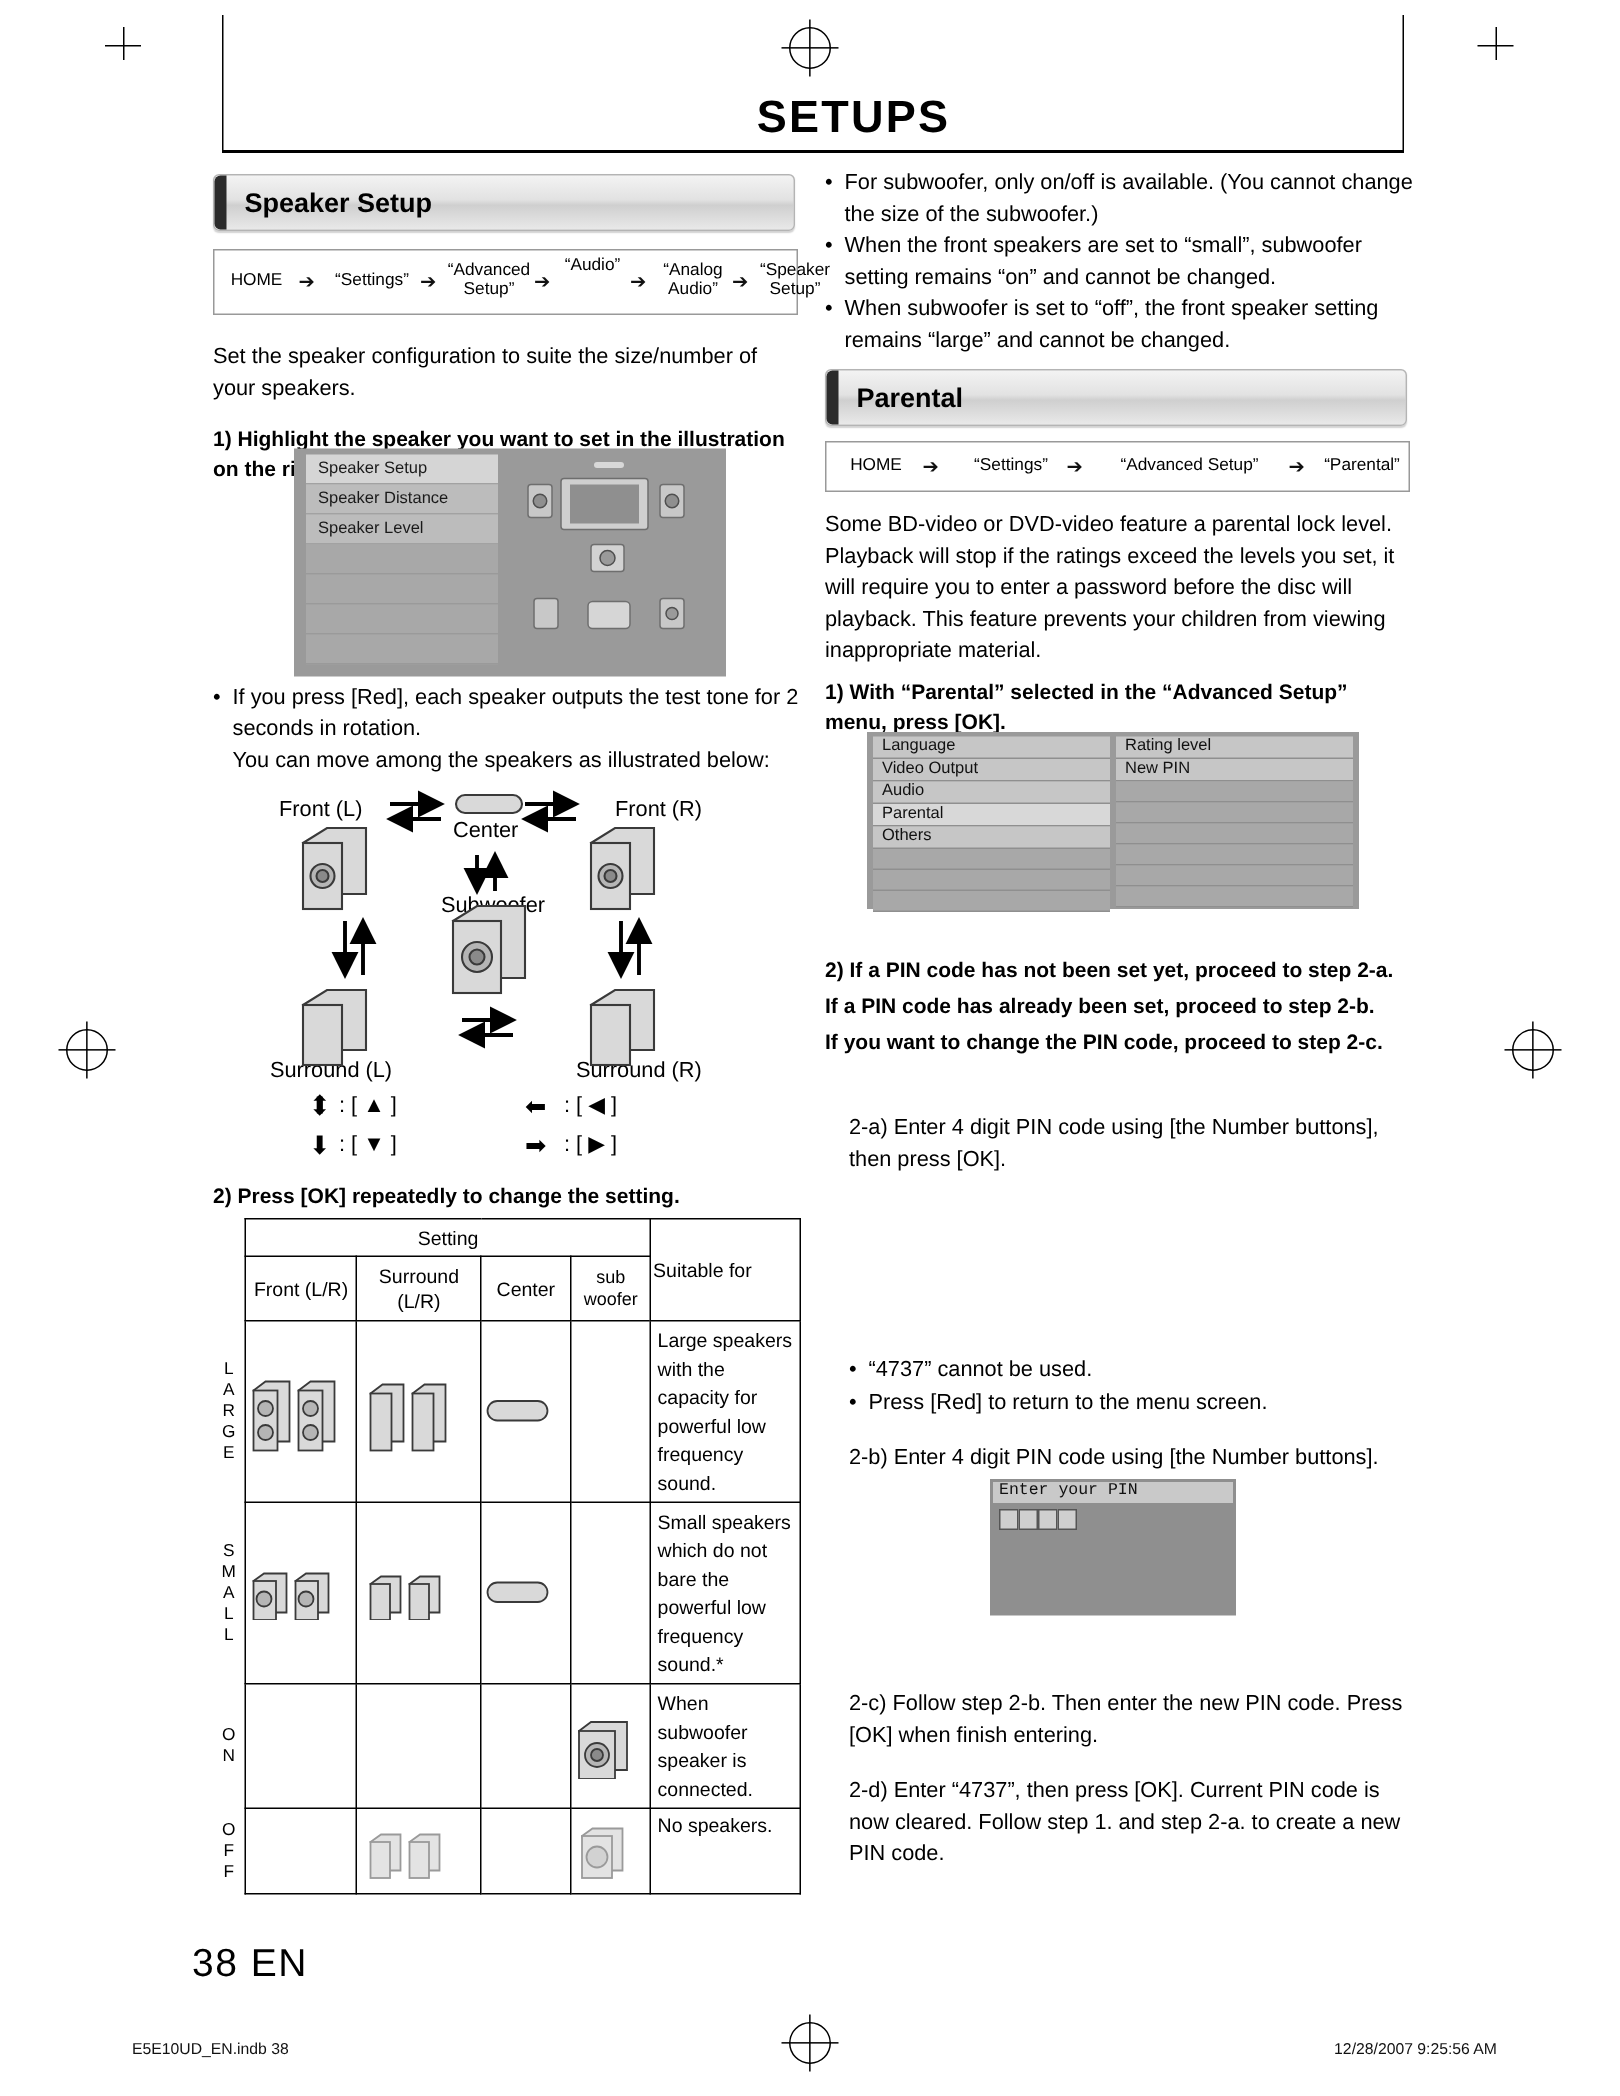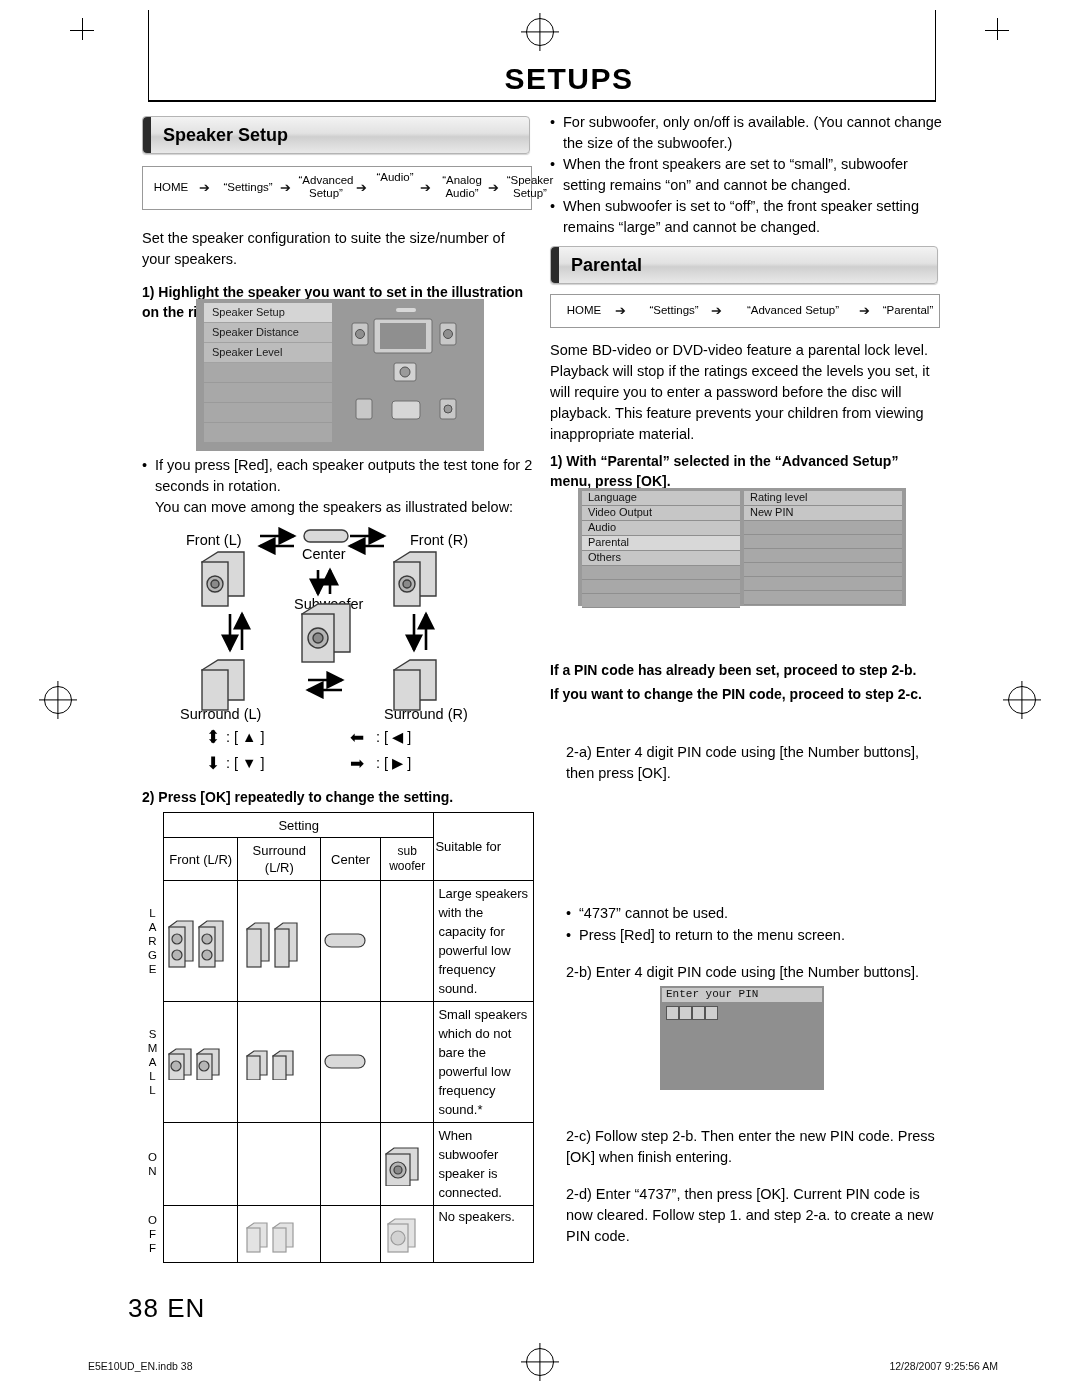--- a/index.html
+++ b/index.html
@@ -397,38 +397,39 @@
       <div style="height:14px;background:#c6c6c6;border-bottom:1px solid #8f8f8f;font-size:11px;padding-left:6px;color:#111;">New PIN</div>
       <div style="height:13px;background:#a8a8a8;border-bottom:1px solid #8f8f8f;"></div>
       <div style="height:13px;background:#a8a8a8;border-bottom:1px solid #8f8f8f;"></div>
       <div style="height:13px;background:#a8a8a8;border-bottom:1px solid #8f8f8f;"></div>
       <div style="height:13px;background:#a8a8a8;border-bottom:1px solid #8f8f8f;"></div>
       <div style="height:13px;background:#a8a8a8;border-bottom:1px solid #8f8f8f;"></div>
       <div style="height:13px;background:#a8a8a8;border-bottom:1px solid #8f8f8f;"></div>
     </div>
   </div>
 
+  <div class="step" style="left:550px;top:636px;width:392px;">2) If a PIN code has not been set yet, proceed to step 2-a.</div>
   <div class="step" style="left:550px;top:660px;width:392px;">If a PIN code has already been set, proceed to step 2-b.</div>
   <div class="step" style="left:550px;top:684px;width:392px;">If you want to change the PIN code, proceed to step 2-c.</div>
 
   <div class="body-text" style="left:566px;top:742px;width:376px;">2-a) Enter 4 digit PIN code using [the Number buttons], then press [OK].</div>
 
 
   <div class="bullet" style="left:566px;top:903px;width:376px;">
     <span class="dot">•</span>
     <span class="txt">“4737” cannot be used.</span>
   </div>
   <div class="bullet" style="left:566px;top:925px;width:376px;">
     <span class="dot">•</span>
     <span class="txt">Press [Red] to return to the menu screen.</span>
   </div>
 
   <div class="body-text" style="left:566px;top:962px;width:376px;">2-b) Enter 4 digit PIN code using [the Number buttons].</div>
 
-  <div class="osd" style="left:660px;top:986px;width:164px;height:104px;background:#8f8f8f;">
+  <div class="osd" style="left:660px;top:986px;width:164px;height:91px;background:#8f8f8f;">
     <div style="position:absolute;left:2px;top:2px;width:160px;height:14px;background:#c9c9c9;font-size:11px;color:#111;padding-left:4px;box-sizing:border-box;font-family:'Liberation Mono',monospace;">Enter your PIN</div>
     <div style="position:absolute;left:6px;top:20px;display:flex;">
       <span style="width:11px;height:12px;border:1px solid #555;background:#cfcfcf;"></span>
       <span style="width:11px;height:12px;border:1px solid #555;background:#cfcfcf;"></span>
       <span style="width:11px;height:12px;border:1px solid #555;background:#cfcfcf;"></span>
       <span style="width:11px;height:12px;border:1px solid #555;background:#cfcfcf;"></span>
     </div>
   </div>
 
   <div class="body-text" style="left:566px;top:1126px;width:376px;">2-c) Follow step 2-b. Then enter the new PIN code. Press [OK] when finish entering.</div>

